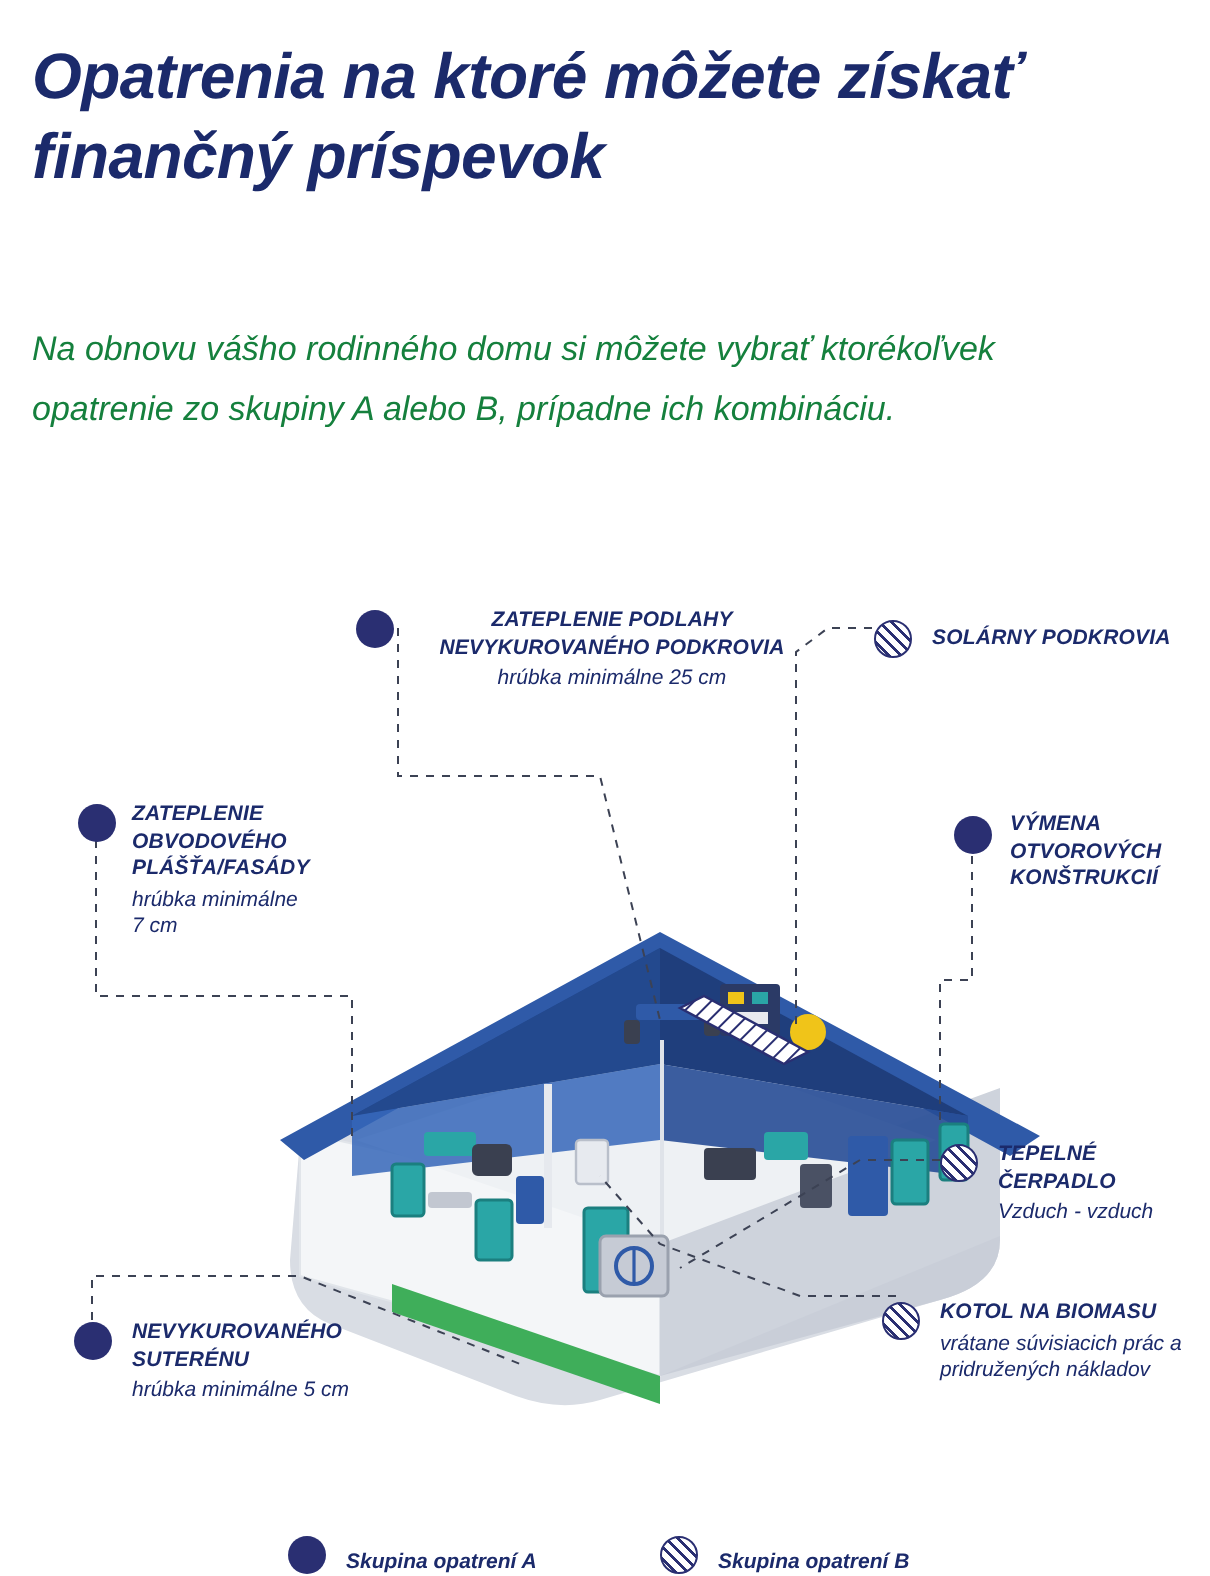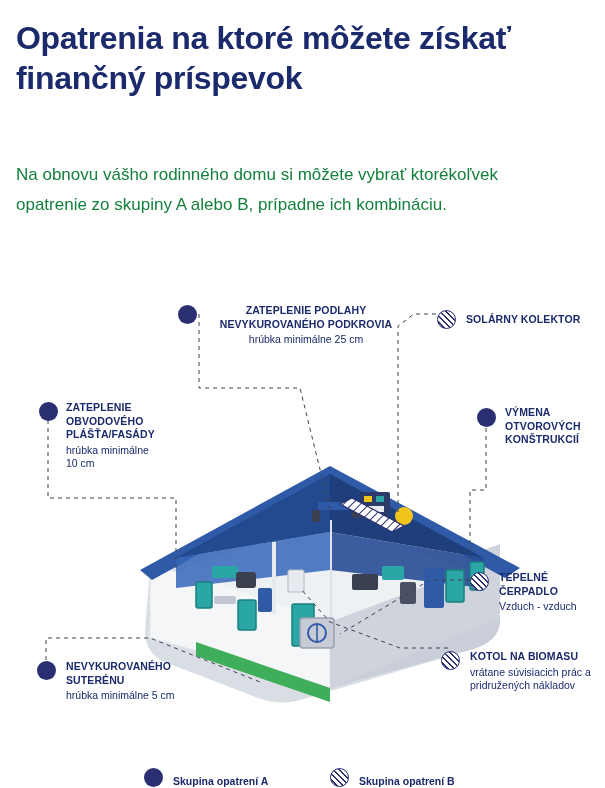--- a/index.html
+++ b/index.html
@@ -12,20 +12,21 @@
     background: #ffffff;
     font-family: "Liberation Sans", sans-serif;
     color: #1b2a6b;
     overflow: hidden;
     position: relative;
   }
   .page {
     position: relative;
     width: 605px;
     height: 788px;
+    font-style: italic;
   }
 
   
   .title {
     position: absolute;
     left: 16px;
     top: 18px;
     width: 575px;
     font-size: 32px;
     line-height: 40px;
@@ -220,30 +221,30 @@
 
   <div class="dot" style="left:178px; top:305px;"></div>
   <div class="callout" style="left:206px; top:304px; width:200px;text-align:center;">
     <div class="hdr">ZATEPLENIE PODLAHY</div>
     <div class="hdr">NEVYKUROVANÉHO PODKROVIA</div>
     <div class="sub" style="margin-top:2px;">hrúbka minimálne 25 cm</div>
   </div>
 
   <div class="dot hatch" style="left:437px; top:310px;"></div>
   <div class="callout" style="left:466px; top:313px; width:140px;">
-    <div class="hdr">SOLÁRNY KOLEKTOR</div>
+    <div class="hdr">SOLÁRNY PODKROVIA</div>
   </div>
 
   <div class="dot" style="left:39px; top:402px;"></div>
   <div class="callout" style="left:66px; top:401px; width:130px;">
     <div class="hdr">ZATEPLENIE</div>
     <div class="hdr">OBVODOVÉHO</div>
     <div class="hdr">PLÁŠŤA/FASÁDY</div>
     <div class="sub" style="margin-top:2px; white-space:pre-line;">hrúbka minimálne
-10 cm</div>
+7 cm</div>
   </div>
 
   <div class="dot" style="left:477px; top:408px;"></div>
   <div class="callout" style="left:505px; top:406px; width:100px;">
     <div class="hdr">VÝMENA</div>
     <div class="hdr">OTVOROVÝCH</div>
     <div class="hdr">KONŠTRUKCIÍ</div>
   </div>
 
   <div class="dot hatch" style="left:470px; top:572px;"></div>

